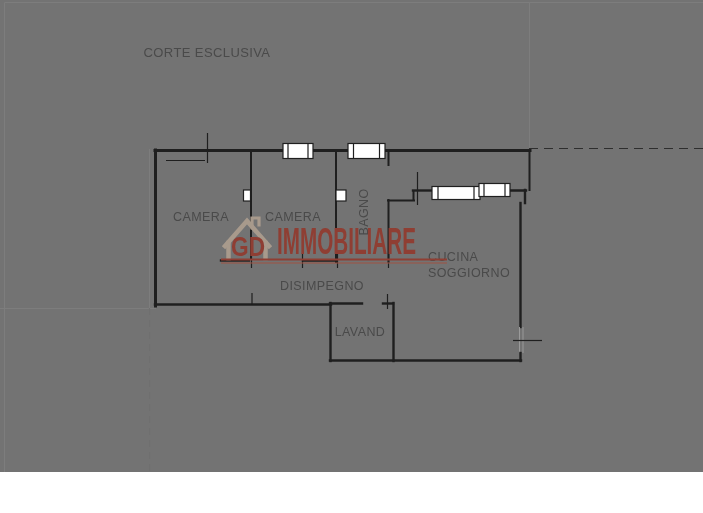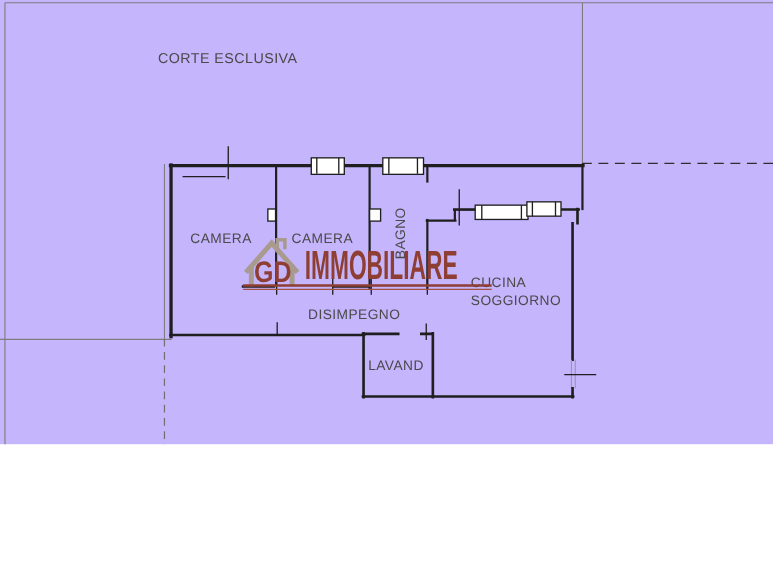--- a/index.html
+++ b/index.html
@@ -1,19 +1,19 @@
 <!DOCTYPE html>
 <html><head>
 <meta charset="utf-8">
 <style>
   html,body{margin:0;padding:0;background:#fff;}
   .screen{
     position:relative;
-    width:703px;height:404px;
-    background:#c4b5fd;
+    width:703px;height:472px;
+    background:#737373;
     overflow:hidden;
     font-family:"Liberation Sans", sans-serif;
   }
   svg{display:block;}
   
   .boundary{stroke:#7d7d7d;stroke-width:1;fill:none;}
   .boundary-dash{stroke:#6f6f6f;stroke-width:1.1;fill:none;stroke-dasharray:7 5;}
   .boundary-dash-dark{stroke:#2e2e2e;stroke-width:1.2;fill:none;stroke-dasharray:9 6;}
   .boundary-dash-faint{stroke:#c9c5bf;stroke-width:1;fill:none;stroke-dasharray:5 4;}
   .wall{stroke:#1f1f1f;stroke-width:3;fill:none;stroke-linecap:square;}

